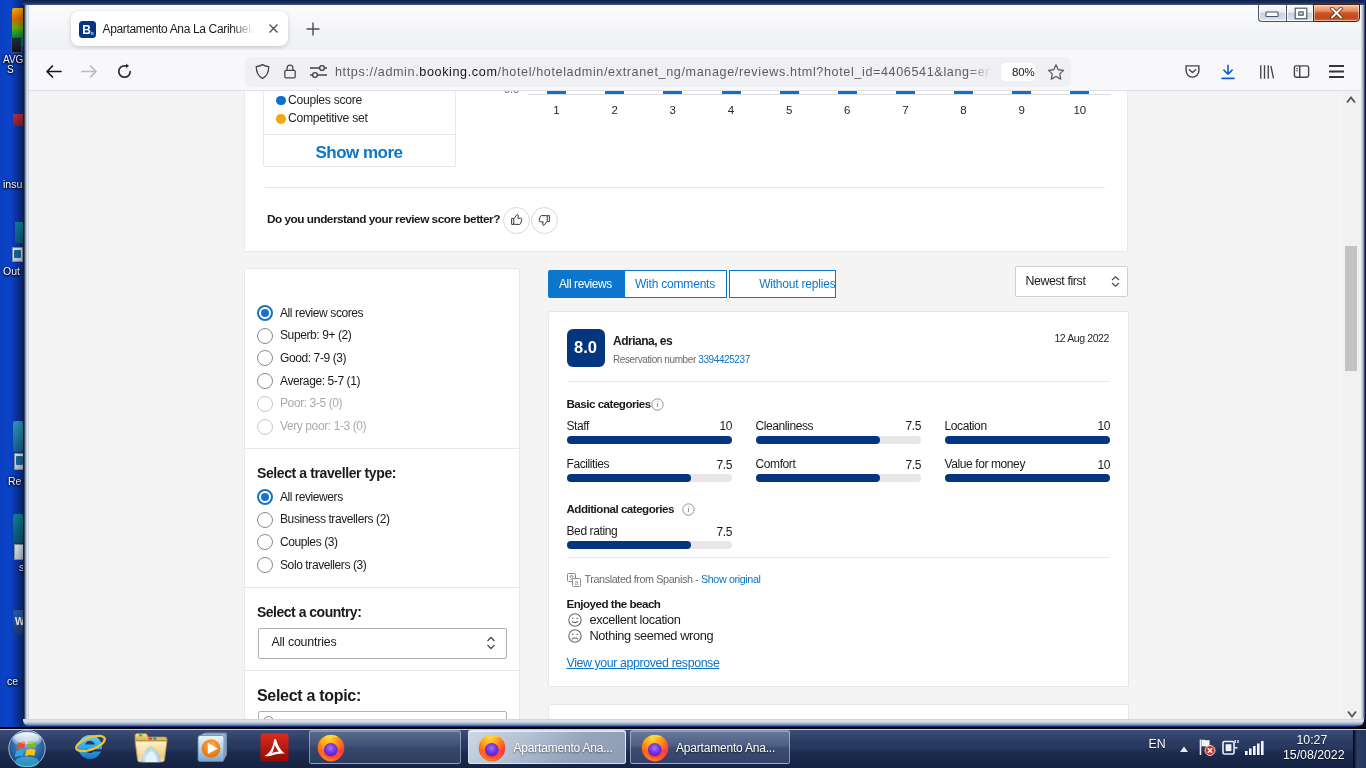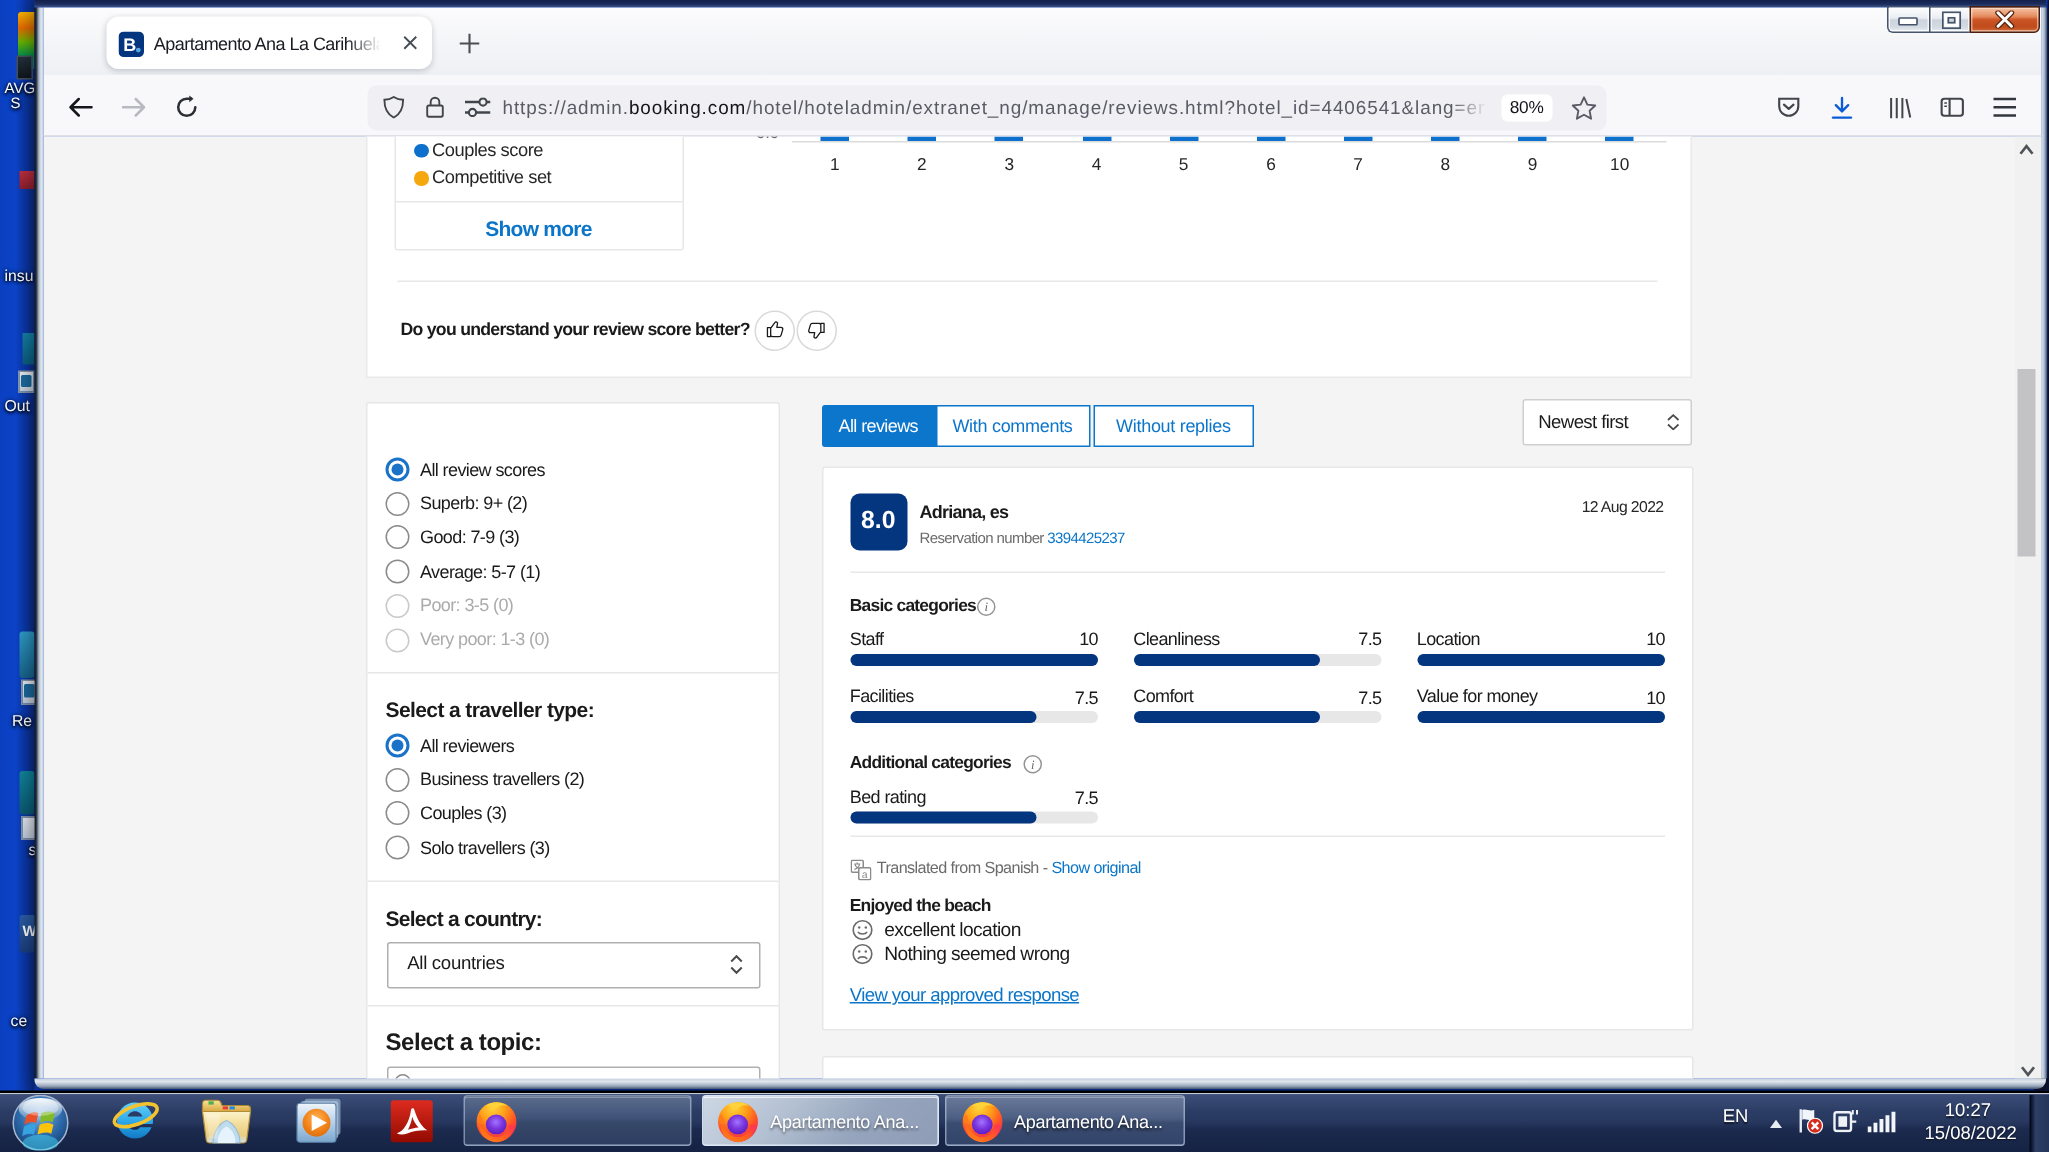--- a/index.html
+++ b/index.html
@@ -89,21 +89,21 @@
       <rect x="3" y="11" width="18" height="13" rx="2" fill="none" stroke="#43454d" stroke-width="2.2"></rect>
       <path d="M7 11 V7 A5 5 0 0 1 17 7 V11" fill="none" stroke="#43454d" stroke-width="2.2"></path>
     </svg>
 <svg class="abs" style="left:310px;top:65px" width="17" height="13" viewBox="0 0 17 13">
       <path d="M0 3 L10 3 M14 3 L17 3 M0 10 L3 10 M7 10 L17 10" stroke="#43454d" stroke-width="1.6"></path>
       <circle cx="12" cy="3" r="2.4" fill="none" stroke="#43454d" stroke-width="1.4"></circle>
       <circle cx="5" cy="10" r="2.4" fill="none" stroke="#43454d" stroke-width="1.4"></circle>
     </svg>
 <div class="abs nw" style="left:335px;top:56.5px;width:655px;height:30px;line-height:30px;font-size:12.6px;letter-spacing:0.62px;color:#5b5b66;overflow:hidden;">https://admin.<span style="color:#15141a">booking.com</span>/hotel/hoteladmin/extranet_ng/manage/reviews.html?hotel_id=4406541&amp;lang=en</div>
 <div class="abs" style="left:968px;top:57.5px;width:30px;height:28px;background:linear-gradient(90deg,rgba(240,240,244,0),#f0f0f4 80%);"></div>
-<div class="abs" style="left:1001px;top:62.5px;width:33.5px;height:18px;background:#fff;border-radius:4px;font-size:11.5px;color:#15141a;text-align:center;line-height:18px;letter-spacing:-0.2px;">80%</div>
+<div class="abs" style="left:1001px;top:62.5px;width:33.5px;height:18px;background:#fff;border-radius:4px;font-size:11.5px;color:#15141a;text-align:right;line-height:18px;letter-spacing:-0.2px;">80%</div>
 <svg class="abs" style="left:1047px;top:62.5px" width="18" height="18" viewBox="0 0 24 24">
       <path d="M12 2.5 L15 9 L22 9.8 L17 14.5 L18.3 21.5 L12 18 L5.7 21.5 L7 14.5 L2 9.8 L9 9 Z" fill="none" stroke="#5b5b66" stroke-width="1.7" stroke-linejoin="round"></path>
     </svg>
 <svg class="abs" style="left:1184px;top:63px" width="17" height="17" viewBox="0 0 24 24">
       <path d="M3 4 H21 V11 A9 9 0 0 1 3 11 Z" fill="none" stroke="#43454d" stroke-width="2"></path>
       <path d="M7.5 9.5 L12 13.5 L16.5 9.5" fill="none" stroke="#43454d" stroke-width="2" stroke-linecap="round" stroke-linejoin="round"></path>
     </svg>
 <svg class="abs" style="left:1219px;top:62.5px" width="18" height="18" viewBox="0 0 24 24">
       <path d="M12 3 V14 M6.5 9.5 L12 15 L17.5 9.5" fill="none" stroke="#0b5cd5" stroke-width="2.1" stroke-linecap="round" stroke-linejoin="round"></path>
       <path d="M4 20.5 H20" stroke="#0b5cd5" stroke-width="2.1" stroke-linecap="round"></path>
@@ -120,21 +120,21 @@
       <path d="M1 2 H16 M1 7.5 H16 M1 13 H16" stroke="#33363c" stroke-width="1.8"></path>
     </svg>
 <div class="abs" id="content" style="left:28.5px;top:91.0px;width:1332px;height:628px;background:#f4f4f4;overflow:hidden;">
 <div class="abs" style="left:215px;top:-6px;width:884.5px;height:167px;background:#fff;border:1px solid #e9e9e9;border-top:none;"></div>
 <div class="abs" style="left:234px;top:-9px;width:193px;height:84.5px;background:#fff;border:1px solid #e7e7e7;border-radius:2px;"></div>
 <div class="abs" style="left:247.5px;top:4.5px;width:9.5px;height:9.5px;background:#0d70cd;border-radius:50%;"></div>
 <div class="abs nw" style="left:259.5px;top:-0.3px;width:900px;height:19.2px;font-size:12.2px;line-height:19.2px;color:#262626;font-weight:normal;letter-spacing:-0.3px;">Couples score</div>
 <div class="abs" style="left:247.5px;top:23px;width:9.5px;height:9.5px;background:#f4a80e;border-radius:50%;"></div>
 <div class="abs nw" style="left:259.5px;top:18.2px;width:900px;height:19.2px;font-size:12.2px;line-height:19.2px;color:#262626;font-weight:normal;letter-spacing:-0.3px;">Competitive set</div>
 <div class="abs" style="left:234.5px;top:42.8px;width:192px;height:1px;background:#e7e7e7;"></div>
-<div class="abs" style="left:234.5px;top:53.5px;width:192px;height:15px;font-size:14px;line-height:15px;font-weight:bold;color:#0a75c9;letter-spacing:-0.5px;text-align:center;">Show more</div>
+<div class="abs" style="left:234.5px;top:53.5px;width:192px;height:15px;font-size:17px;line-height:15px;font-weight:bold;color:#0a75c9;letter-spacing:-0.5px;text-align:center;">Show more</div>
 <div class="abs nw" style="left:475.5px;top:-11px;width:900px;height:18px;font-size:11px;line-height:18px;color:#6b6b6b;font-weight:normal;letter-spacing:0px;">0.0</div>
 <div class="abs" style="left:499.5px;top:3.2px;width:583px;height:1px;background:#dcdcdc;"></div>
 <div class="abs" style="left:518.5px;top:0px;width:19px;height:3.4px;background:#0d70cd;"></div>
 <div class="abs nw" style="left:520px;top:9.8px;width:900px;height:18.5px;font-size:11.5px;line-height:18.5px;color:#262626;font-weight:normal;letter-spacing:0px;"><span style="display:inline-block;width:16px;text-align:center">1</span></div>
 <div class="abs" style="left:576.6px;top:0px;width:19px;height:3.4px;background:#0d70cd;"></div>
 <div class="abs nw" style="left:578.1px;top:9.8px;width:900px;height:18.5px;font-size:11.5px;line-height:18.5px;color:#262626;font-weight:normal;letter-spacing:0px;"><span style="display:inline-block;width:16px;text-align:center">2</span></div>
 <div class="abs" style="left:634.8px;top:0px;width:19px;height:3.4px;background:#0d70cd;"></div>
 <div class="abs nw" style="left:636.3px;top:9.8px;width:900px;height:18.5px;font-size:11.5px;line-height:18.5px;color:#262626;font-weight:normal;letter-spacing:0px;"><span style="display:inline-block;width:16px;text-align:center">3</span></div>
 <div class="abs" style="left:693px;top:0px;width:19px;height:3.4px;background:#0d70cd;"></div>
 <div class="abs nw" style="left:694.5px;top:9.8px;width:900px;height:18.5px;font-size:11.5px;line-height:18.5px;color:#262626;font-weight:normal;letter-spacing:0px;"><span style="display:inline-block;width:16px;text-align:center">4</span></div>
@@ -194,21 +194,21 @@
       </svg>
 <div class="abs" style="left:216px;top:578.5px;width:274px;height:1px;background:#e7e7e7;"></div>
 <div class="abs nw" style="left:228.5px;top:593.5px;width:900px;height:22px;font-size:16px;line-height:22px;color:#1a1a1a;font-weight:bold;letter-spacing:-0.3px;">Select a topic:</div>
 <div class="abs" style="left:229px;top:619.5px;width:249px;height:20px;background:#fff;border:1px solid #b0b0b0;border-radius:2px;"></div>
 <div class="abs" style="left:234px;top:625px;width:11px;height:11px;border:1.5px solid #8a8a8a;border-radius:50%;"></div>
 <div class="abs" style="left:519px;top:178.5px;width:76px;height:28.7px;background:#0c75cc;border-radius:2px 0 0 2px;"></div>
 <div class="abs" style="left:519px;top:185.5px;width:76px;height:15px;font-size:12px;line-height:15px;color:#fff;letter-spacing:-0.4px;text-align:center;">All reviews</div>
 <div class="abs" style="left:595px;top:178.5px;width:103px;height:28.7px;background:#fff;border:1px solid #0c75cc;"></div>
 <div class="abs" style="left:595px;top:185.5px;width:103px;height:15px;font-size:12px;line-height:15px;color:#0c75cc;letter-spacing:-0.2px;text-align:center;">With comments</div>
 <div class="abs" style="left:700.5px;top:178.5px;width:106.5px;height:28.7px;background:#fff;border:1px solid #0c75cc;"></div>
-<div class="abs" style="left:700.5px;top:185.5px;width:106.5px;height:15px;font-size:12px;line-height:15px;color:#0c75cc;letter-spacing:-0.2px;text-align:center;">Without replies</div>
+<div class="abs" style="left:700.5px;top:185.5px;width:106.5px;height:15px;font-size:12px;line-height:15px;color:#0c75cc;letter-spacing:-0.2px;text-align:right;">Without replies</div>
 <div class="abs" style="left:986px;top:175px;width:113.5px;height:30.5px;background:#fff;border:1px solid #cfcfcf;border-radius:2px;"></div>
 <div class="abs nw" style="left:997px;top:180.8px;width:900px;height:19.4px;font-size:12.4px;line-height:19.4px;color:#1a1a1a;font-weight:normal;letter-spacing:-0.4px;">Newest first</div>
 <svg class="abs" style="left:1082.5px;top:185px" width="9" height="11" viewBox="0 0 9 11">
         <path d="M1 4 L4.5 0.8 L8 4 M1 7 L4.5 10.2 L8 7" fill="none" stroke="#4a4a4a" stroke-width="1.2"></path>
       </svg>
 <div class="abs" style="left:519px;top:219.5px;width:581px;height:376.5px;background:#fff;border:1px solid #e7e7e7;border-radius:2px;"></div>
 <div class="abs" style="left:538px;top:237.5px;width:38px;height:38.5px;background:#04357f;border-radius:6px;"></div>
 <div class="abs nw" style="left:545.5px;top:244.8px;width:900px;height:23.5px;font-size:16.5px;line-height:23.5px;color:#fff;font-weight:bold;letter-spacing:0px;">8.0</div>
 <div class="abs nw" style="left:584.5px;top:240.5px;width:900px;height:19px;font-size:12px;line-height:19px;color:#1a1a1a;font-weight:bold;letter-spacing:-0.5px;">Adriana, es</div>
 <div class="abs nw" style="left:584.5px;top:260px;width:900px;height:17px;font-size:10px;line-height:17px;color:#6b6b6b;font-weight:normal;letter-spacing:-0.4px;">Reservation number <span style="color:#0a75c9">3394425237</span></div>

